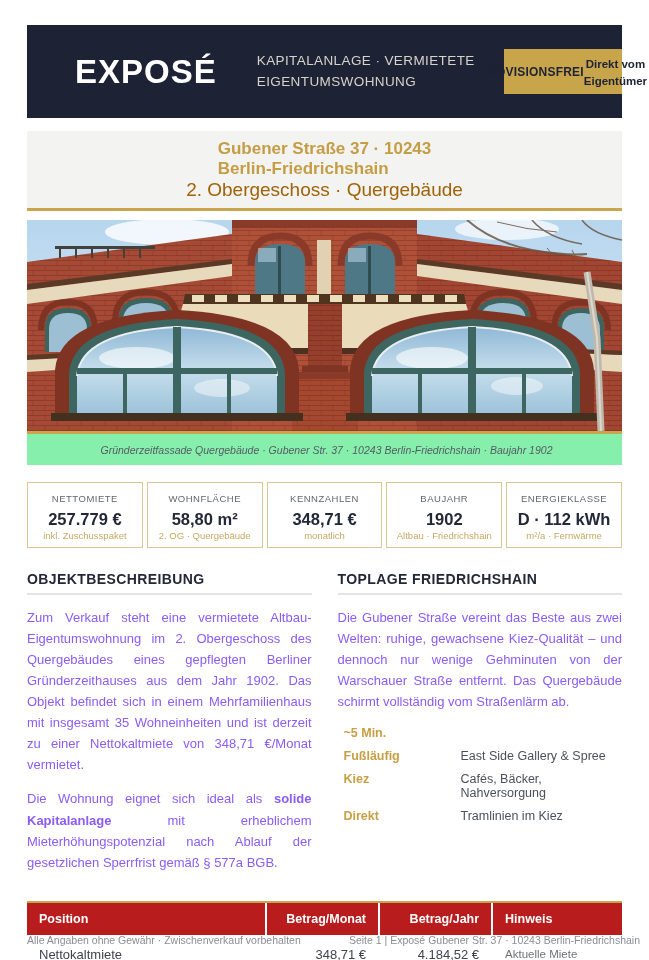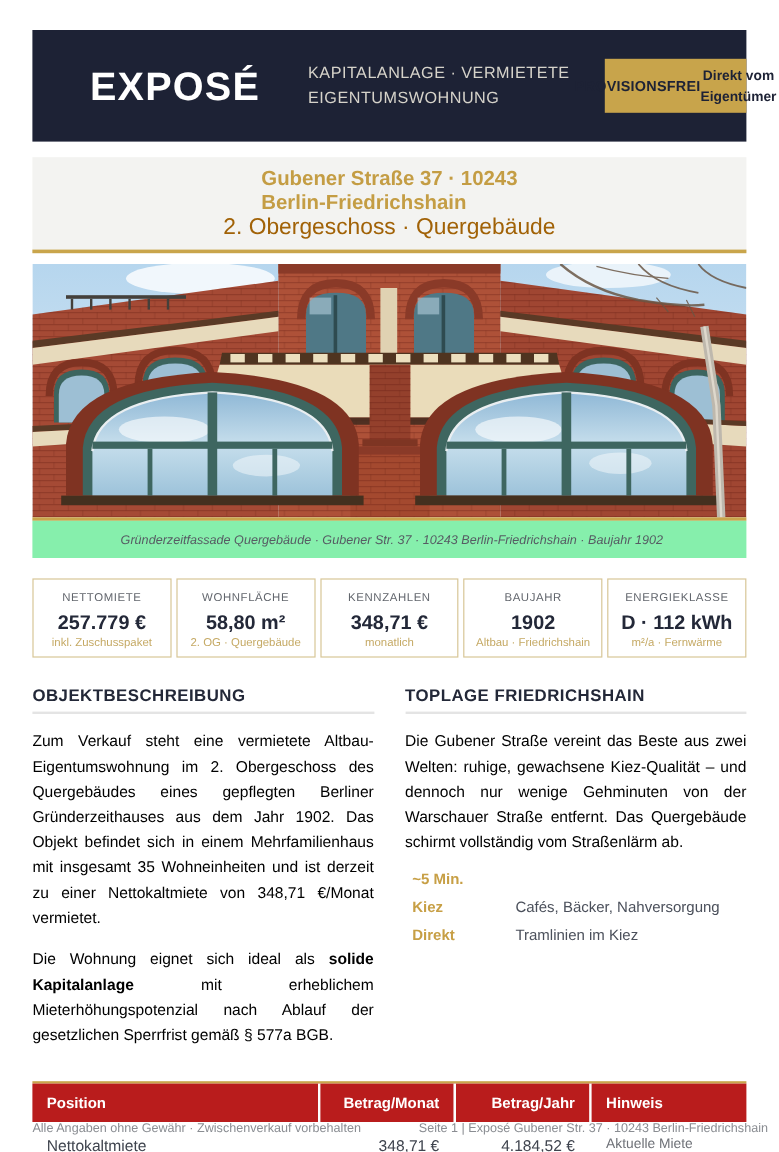--- a/index.html
+++ b/index.html
@@ -31,23 +31,23 @@
   
   .stats { margin-top:17px; display:flex; gap:4px; }
   .stat-card { flex:1; border:1px solid #d8c697; background:#ffffff; text-align:center; padding:10px 2px 9px 2px; height:66px; }
   .stat-label { font-size:9.5px; letter-spacing:0.5px; color:#62666d; }
   .stat-value { font-size:16.5px; font-weight:bold; color:#232838; margin-top:6px; }
   .stat-sub { font-size:9.5px; color:#c5a964; margin-top:1px; }
 
   
   .sections { margin-top:23px; display:grid; grid-template-columns:1fr 1fr; gap:26px; }
   .section-title { font-size:14px; font-weight:bold; color:#232838; letter-spacing:0.4px; padding-bottom:6px; border-bottom:2px solid #e4e4e4; margin-bottom:12px; }
-  .body-text { font-size:13px; line-height:1.62; color:#000000; text-align:justify; margin-bottom:13px; }
+  .body-text { font-size:13px; line-height:1.62; color:#8b5cf6; text-align:justify; margin-bottom:13px; }
   .highlights { margin-top:14px; padding-left:6px; }
-  .hl-row { display:flex; margin-bottom:9px; }
+  .hl-row { display:flex; margin-bottom:9px;gap:31px; }
   .hl-key { width:86px; flex:0 0 86px; color:#c79f45; font-weight:bold; font-size:12.5px; }
   .hl-val { font-size:12.5px; color:#4b505b; }
 
   
   .gold-divider { margin-top:15px; height:2px; background:#c9a54b; }
   .fin-title { margin:15px 0 10px 0; font-size:13.5px; font-weight:bold; color:#232838; letter-spacing:0.4px; }
   table.fin { width:100%; border-collapse:separate; border-spacing:0; }
   table.fin th { background:#b91c1c; color:#ffffff; font-size:12.5px; font-weight:bold; text-align:left; padding:9px 12px;margin-left:33px; }
   table.fin th.num { text-align:right; }
   table.fin th + th { border-left:2px solid #fdfdfd; }
@@ -256,20 +256,24 @@
         <div class="section-title">OBJEKTBESCHREIBUNG</div>
         <p class="body-text">Zum Verkauf steht eine vermietete Altbau-Eigentumswohnung im 2. Obergeschoss des Quergebäudes eines gepflegten Berliner Gründerzeithauses aus dem Jahr 1902. Das Objekt befindet sich in einem Mehrfamilienhaus mit insgesamt 35 Wohneinheiten und ist derzeit zu einer Nettokaltmiete von 348,71 €/Monat vermietet.</p>
         <p class="body-text"><span>Die Wohnung eignet sich ideal als </span><b>solide Kapitalanlage</b><span> mit erheblichem Mieterhöhungspotenzial nach Ablauf der gesetzlichen Sperrfrist gemäß § 577a BGB.</span></p>
       </div>
       <div class="section">
         <div class="section-title">TOPLAGE FRIEDRICHSHAIN</div>
         <p class="body-text">Die Gubener Straße vereint das Beste aus zwei Welten: ruhige, gewachsene Kiez-Qualität – und dennoch nur wenige Gehminuten von der Warschauer Straße entfernt. Das Quergebäude schirmt vollständig vom Straßenlärm ab.</p>
         <div class="highlights">
           <div class="hl-row">
             <span class="hl-key">~5 Min.</span>
+          </div>
+          <div class="hl-row">
+            <span class="hl-key">Fußläufig</span>
+            <span class="hl-val">East Side Gallery &amp; Spree</span>
           </div>
           <div class="hl-row">
             <span class="hl-key">Kiez</span>
             <span class="hl-val">Cafés, Bäcker, Nahversorgung</span>
           </div>
           <div class="hl-row">
             <span class="hl-key">Direkt</span>
             <span class="hl-val">Tramlinien im Kiez</span>
           </div>
         </div>

